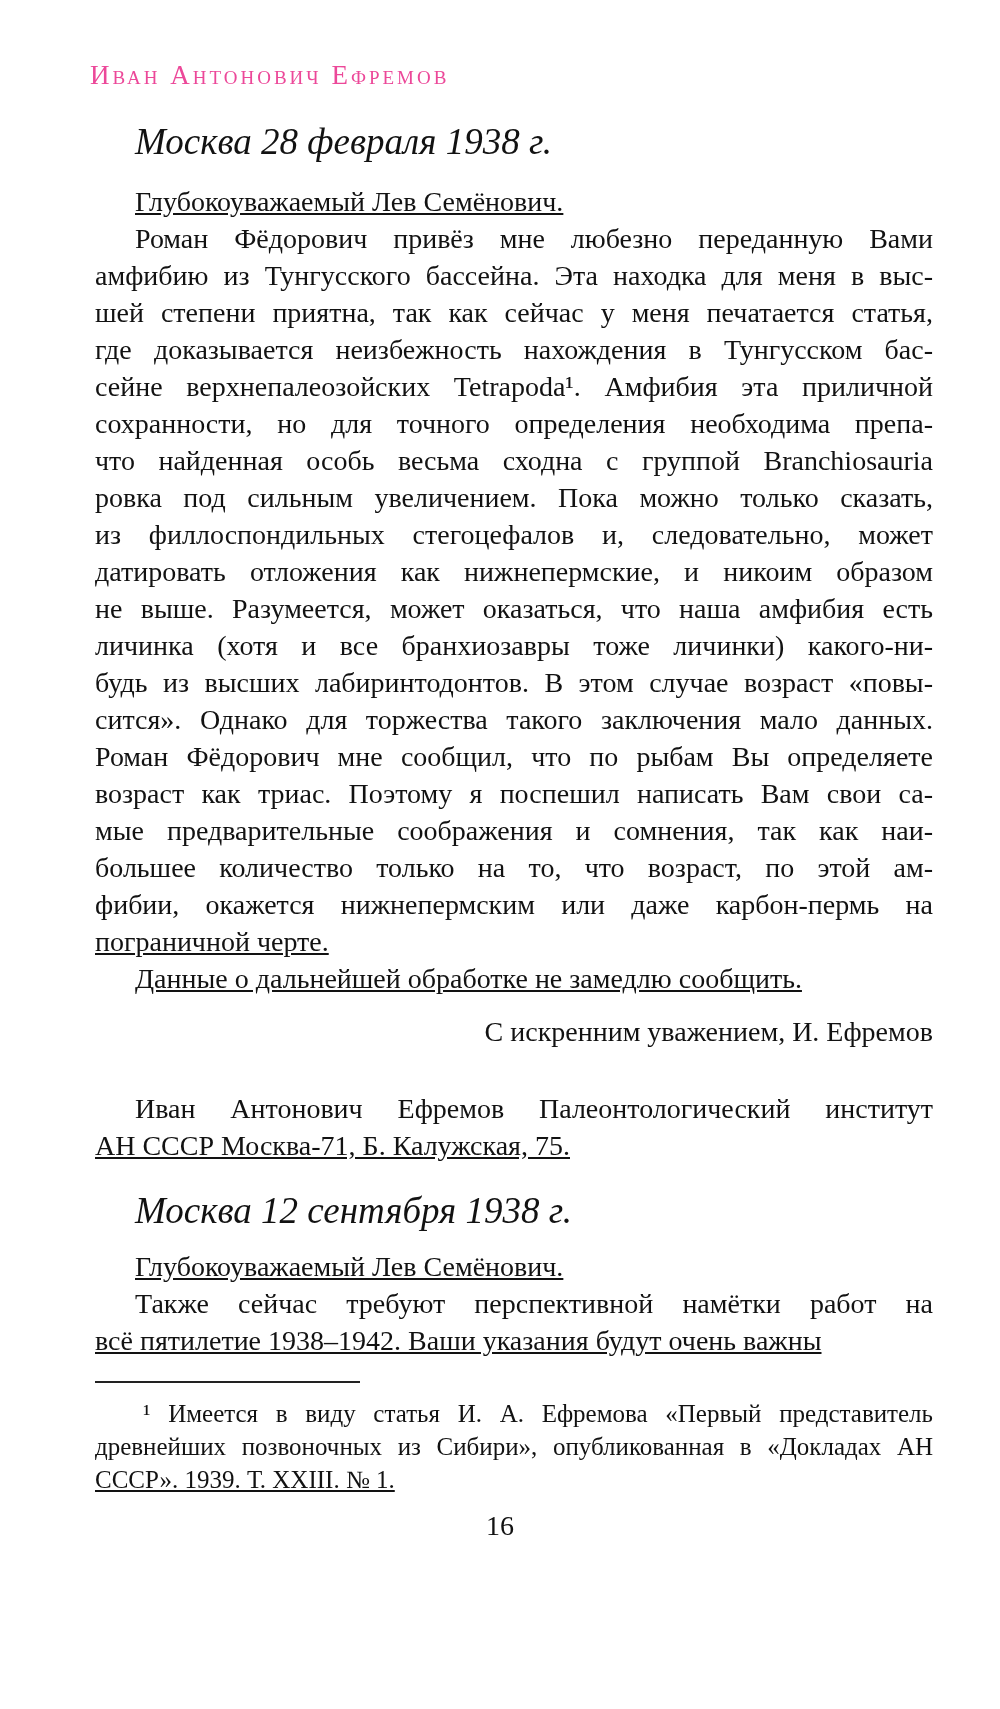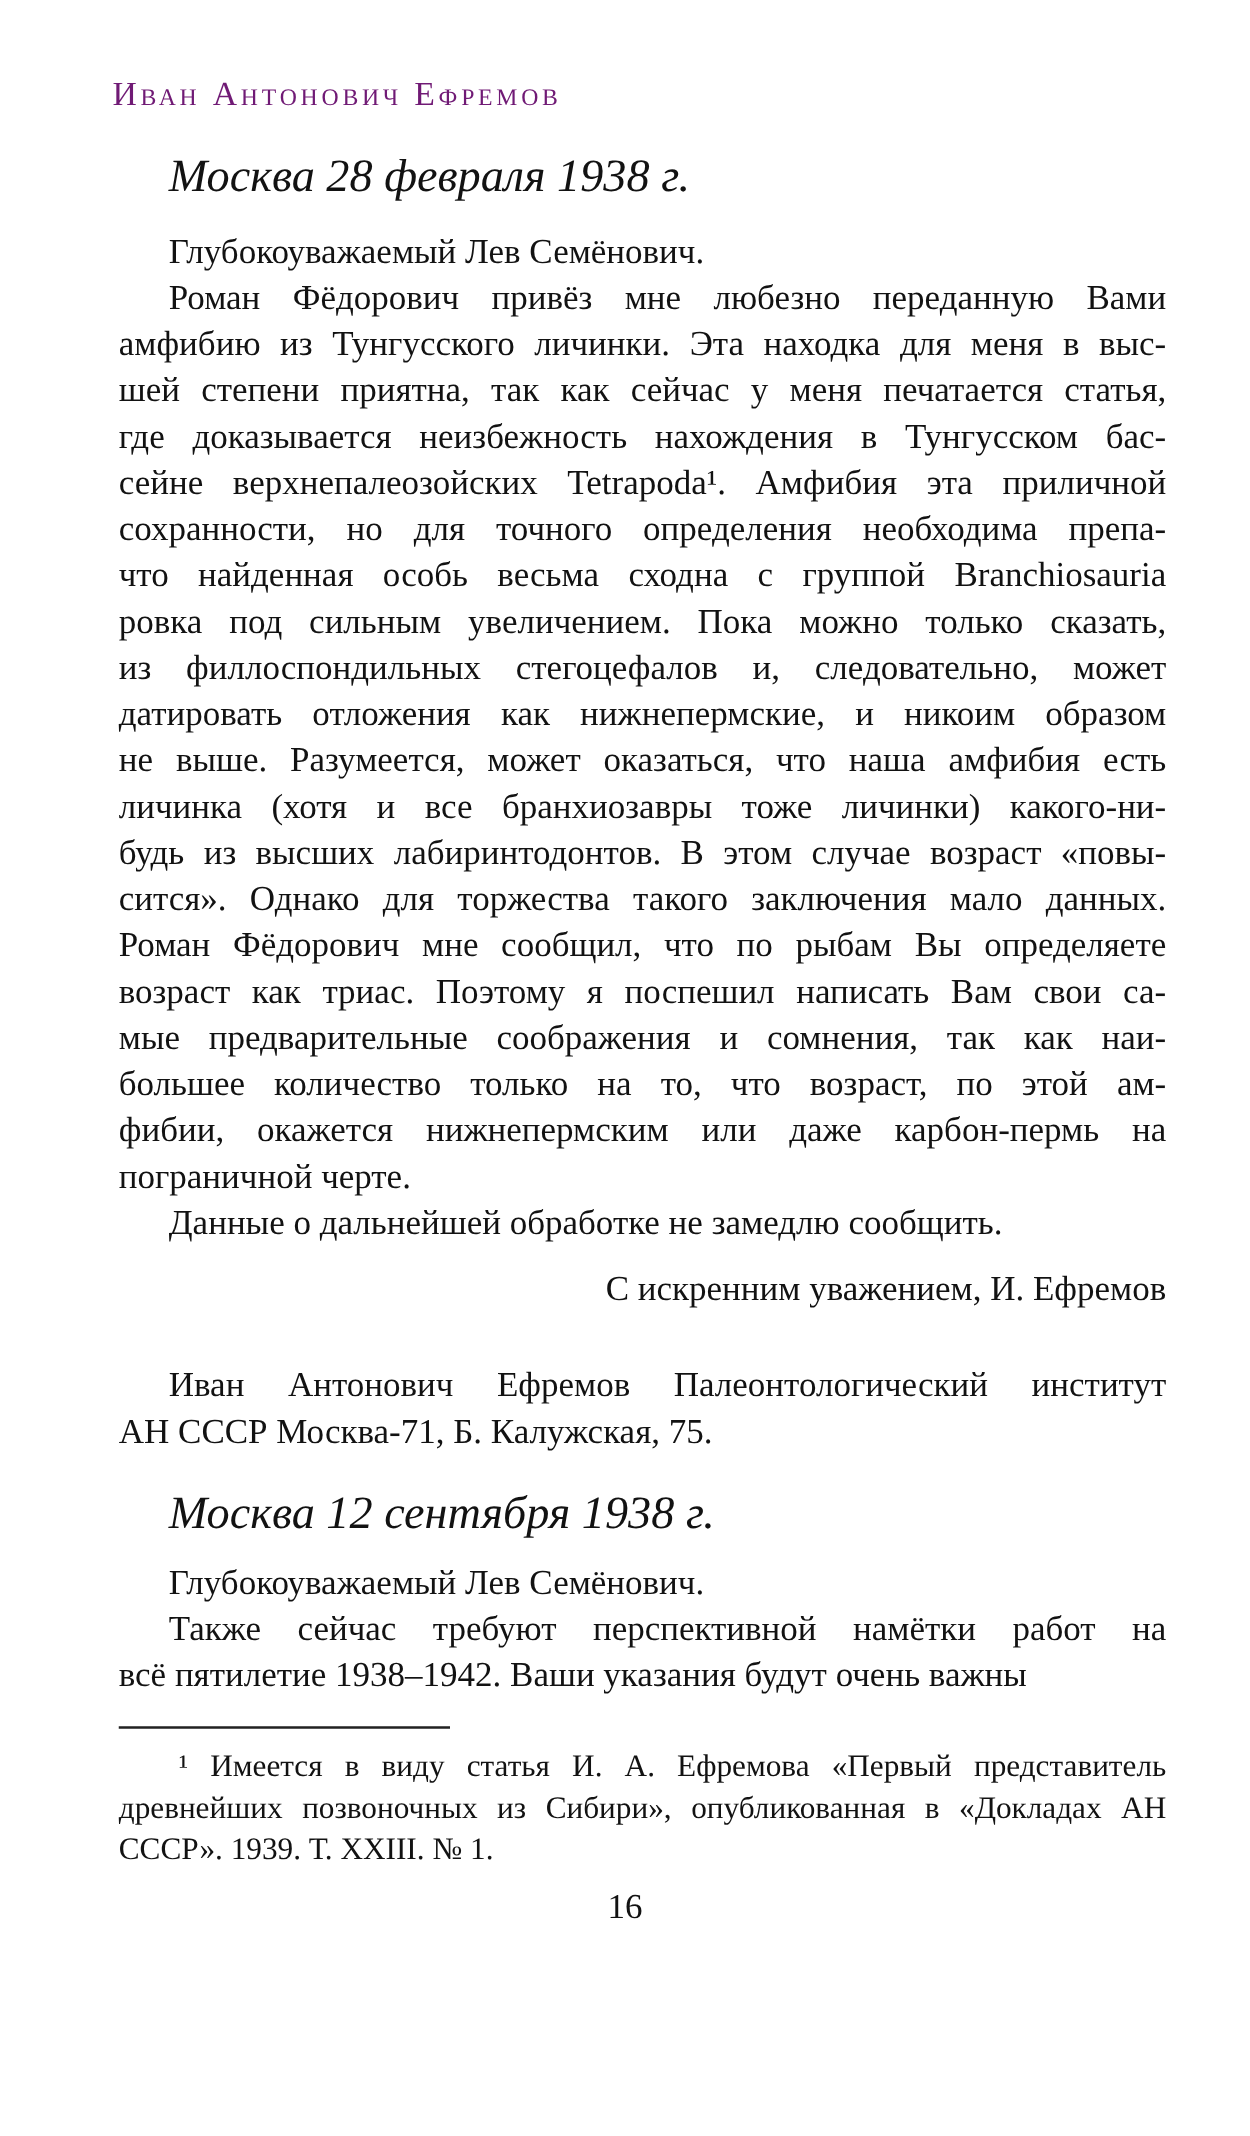--- a/index.html
+++ b/index.html
@@ -18,34 +18,34 @@
     margin-right: 67px;
     padding-top: 60px;
     font-size: 28px;
     line-height: 37px;
   }
   .running-header {
     font-variant: small-caps;
     letter-spacing: 3px;
     font-size: 27px;
     line-height: 30px;
-    color: #701a75;
+    color: #ec4899;
     margin-left: -5px;
   }
   .dateline {
     font-style: italic;
     font-size: 37px;
     line-height: 37px;
     text-indent: 40px;
   }
   .dateline.first { margin-top: 33px; }
   .dateline.second { margin-top: 28px; }
   .para { margin: 0; }
   .para .line { text-align: justify; text-align-last: justify; }
-  .para .line:last-child { text-align: left; text-align-last: left; }
+  .para .line:last-child { text-align: left; text-align-last: left; text-decoration: underline; }
   .para .line:first-child { text-indent: 40px; }
   .salutation-1 { margin-top: 23px; }
   .salutation-2 { margin-top: 19px; }
   .signature {
     margin-top: 16px;
     text-align: right;
   }
   .address { margin-top: 40px; }
   .footnote-rule {
     margin-top: 22px;
@@ -77,21 +77,21 @@
     <div class="running-header">Иван Антонович Ефремов</div>
 
     <div class="dateline first">Москва 28 февраля 1938 г.</div>
 
     <div class="para salutation-1">
       <div class="line">Глубокоуважаемый Лев Семёнович.</div>
     </div>
 
     <div class="para">
         <div class="line">Роман Фёдорович привёз мне любезно переданную Вами</div>
-        <div class="line">амфибию из Тунгусского личинки. Эта находка для меня в выс-</div>
+        <div class="line">амфибию из Тунгусского бассейна. Эта находка для меня в выс-</div>
         <div class="line">шей степени приятна, так как сейчас у меня печатается статья,</div>
         <div class="line">где доказывается неизбежность нахождения в Тунгусском бас-</div>
         <div class="line">сейне верхнепалеозойских Tetrapoda¹. Амфибия эта приличной</div>
         <div class="line">сохранности, но для точного определения необходима препа-</div>
         <div class="line">что найденная особь весьма сходна с группой Branchiosauria</div>
         <div class="line">ровка под сильным увеличением. Пока можно только сказать,</div>
         <div class="line">из филлоспондильных стегоцефалов и, следовательно, может</div>
         <div class="line">датировать отложения как нижнепермские, и никоим образом</div>
         <div class="line">не выше. Разумеется, может оказаться, что наша амфибия есть</div>
         <div class="line">личинка (хотя и все бранхиозавры тоже личинки) какого-ни-</div>

